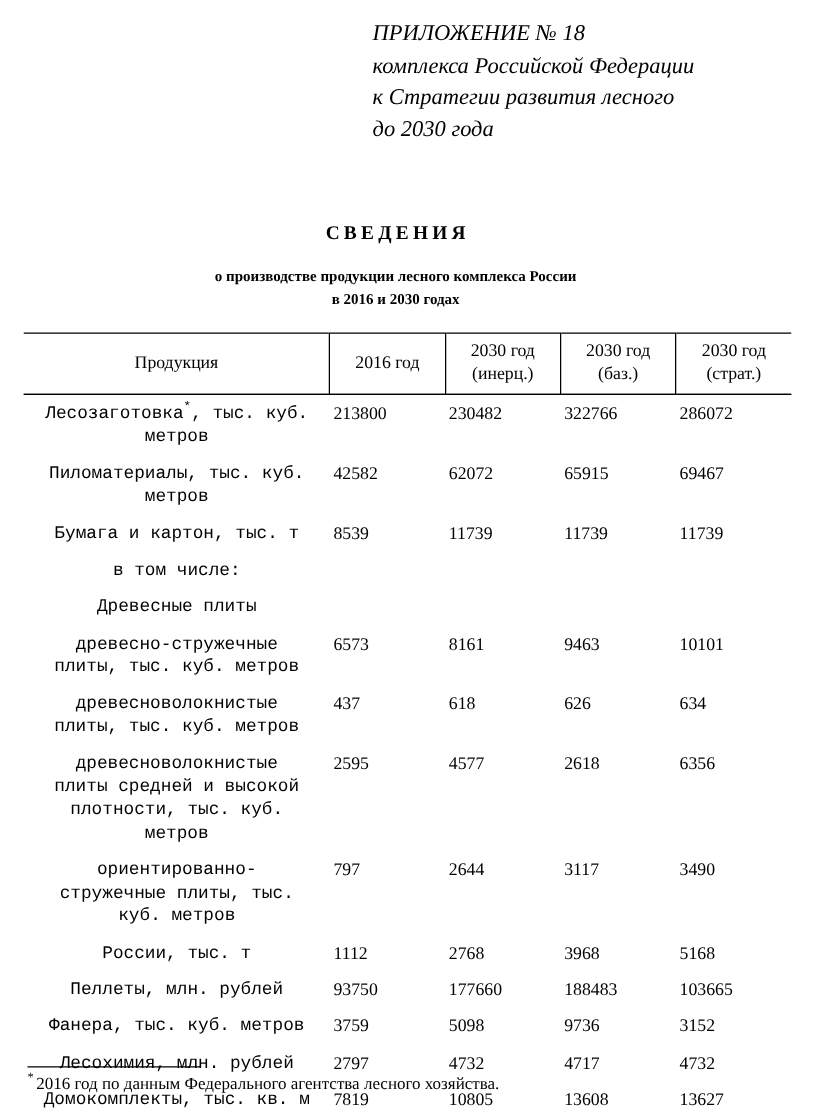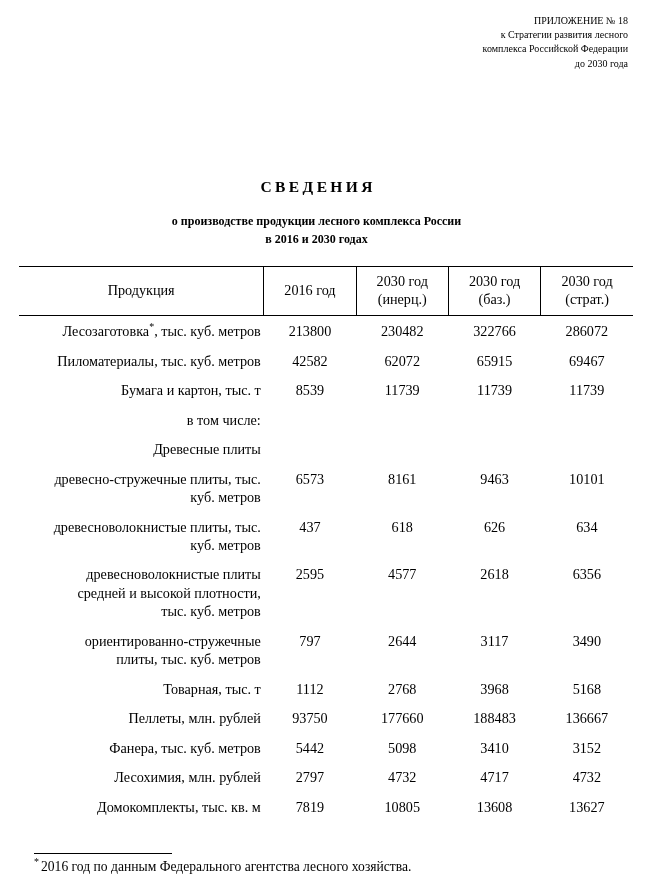--- a/index.html
+++ b/index.html
@@ -22,23 +22,24 @@
     position: relative;
     box-sizing: border-box;
   }
 
   
   .appendix {
     position: absolute;
     top: 14px;
     right: 24px;
     width: 330px;
-    text-align: right;
-    font-size: 10px;
+    text-align: left;
+    font-size: 18px;
     line-height: 1.42;
+    font-style: italic;
   }
   .appendix div { white-space: nowrap; }
 
   
   .doc-title {
     position: absolute;
     top: 178px;
     left: 0;
     width: 633px;
     text-align: center;
@@ -85,39 +86,39 @@
   table.data thead th + th { border-left: 1.2px solid #000; }
 
   col.c-label { width: 244px; }
   col.c-num   { width: 92px; }
 
   table.data tbody td {
     vertical-align: top;
     padding: 6px 3px 5px;
     line-height: 1.3;
   }
-  td.label { text-align: right; padding-left: 6px; }
-  td.num   { text-align: center; }
+  td.label { text-align: center; padding-left: 6px; font-family: Liberation Mono, monospace; }
+  td.num   { }
 
   .ind-1 { padding-left: 20px; }
   .ind-2 { padding-left: 20px; }
 
   .lbl-narrow { display: inline-block; max-width: 226px; }
   .lbl-ind    { display: inline-block; max-width: 212px; }
 
   sup.star {
     font-size: 10px;
     vertical-align: super;
     line-height: 0;
   }
 
   
   .footnote {
     position: absolute;
-    left: 34px;
+    left: 22px;
     bottom: 18px;
     width: 600px;
     font-size: 13.6px;
   }
   .footnote-rule {
     width: 138px;
     height: 0;
     border-top: 1.1px solid #000;
     margin-bottom: 5px;
   }
@@ -128,22 +129,22 @@
     margin-right: 2px;
   }
 </style>
 </head>
 <body>
 
 <div class="page">
 
   <div class="appendix">
     <div>ПРИЛОЖЕНИЕ № 18</div>
+    <div>комплекса Российской Федерации</div>
     <div>к Стратегии развития лесного</div>
-    <div>комплекса Российской Федерации</div>
     <div>до 2030 года</div>
   </div>
 
   <div class="doc-title">
     <div class="title-main">СВЕДЕНИЯ</div>
     <div class="title-sub">
       <div>о производстве продукции лесного комплекса России</div>
       <div>в 2016 и 2030 годах</div>
     </div>
   </div>
@@ -233,38 +234,38 @@
             <td class="num">6356</td>
           </tr>
           <tr>
             <td class="label ind-2"><span class="lbl-ind">ориентированно-стружечные плиты, тыс. куб. метров</span></td>
             <td class="num">797</td>
             <td class="num">2644</td>
             <td class="num">3117</td>
             <td class="num">3490</td>
           </tr>
           <tr>
-            <td class="label"><span class="lbl-narrow">Товарная, тыс. т</span></td>
+            <td class="label"><span class="lbl-narrow">России, тыс. т</span></td>
             <td class="num">1112</td>
             <td class="num">2768</td>
             <td class="num">3968</td>
             <td class="num">5168</td>
           </tr>
           <tr>
             <td class="label"><span class="lbl-narrow">Пеллеты, млн. рублей</span></td>
             <td class="num">93750</td>
             <td class="num">177660</td>
             <td class="num">188483</td>
-            <td class="num">136667</td>
+            <td class="num">103665</td>
           </tr>
           <tr>
             <td class="label"><span class="lbl-narrow">Фанера, тыс. куб. метров</span></td>
-            <td class="num">5442</td>
+            <td class="num">3759</td>
             <td class="num">5098</td>
-            <td class="num">3410</td>
+            <td class="num">9736</td>
             <td class="num">3152</td>
           </tr>
           <tr>
             <td class="label"><span class="lbl-narrow">Лесохимия, млн. рублей</span></td>
             <td class="num">2797</td>
             <td class="num">4732</td>
             <td class="num">4717</td>
             <td class="num">4732</td>
           </tr>
           <tr>

